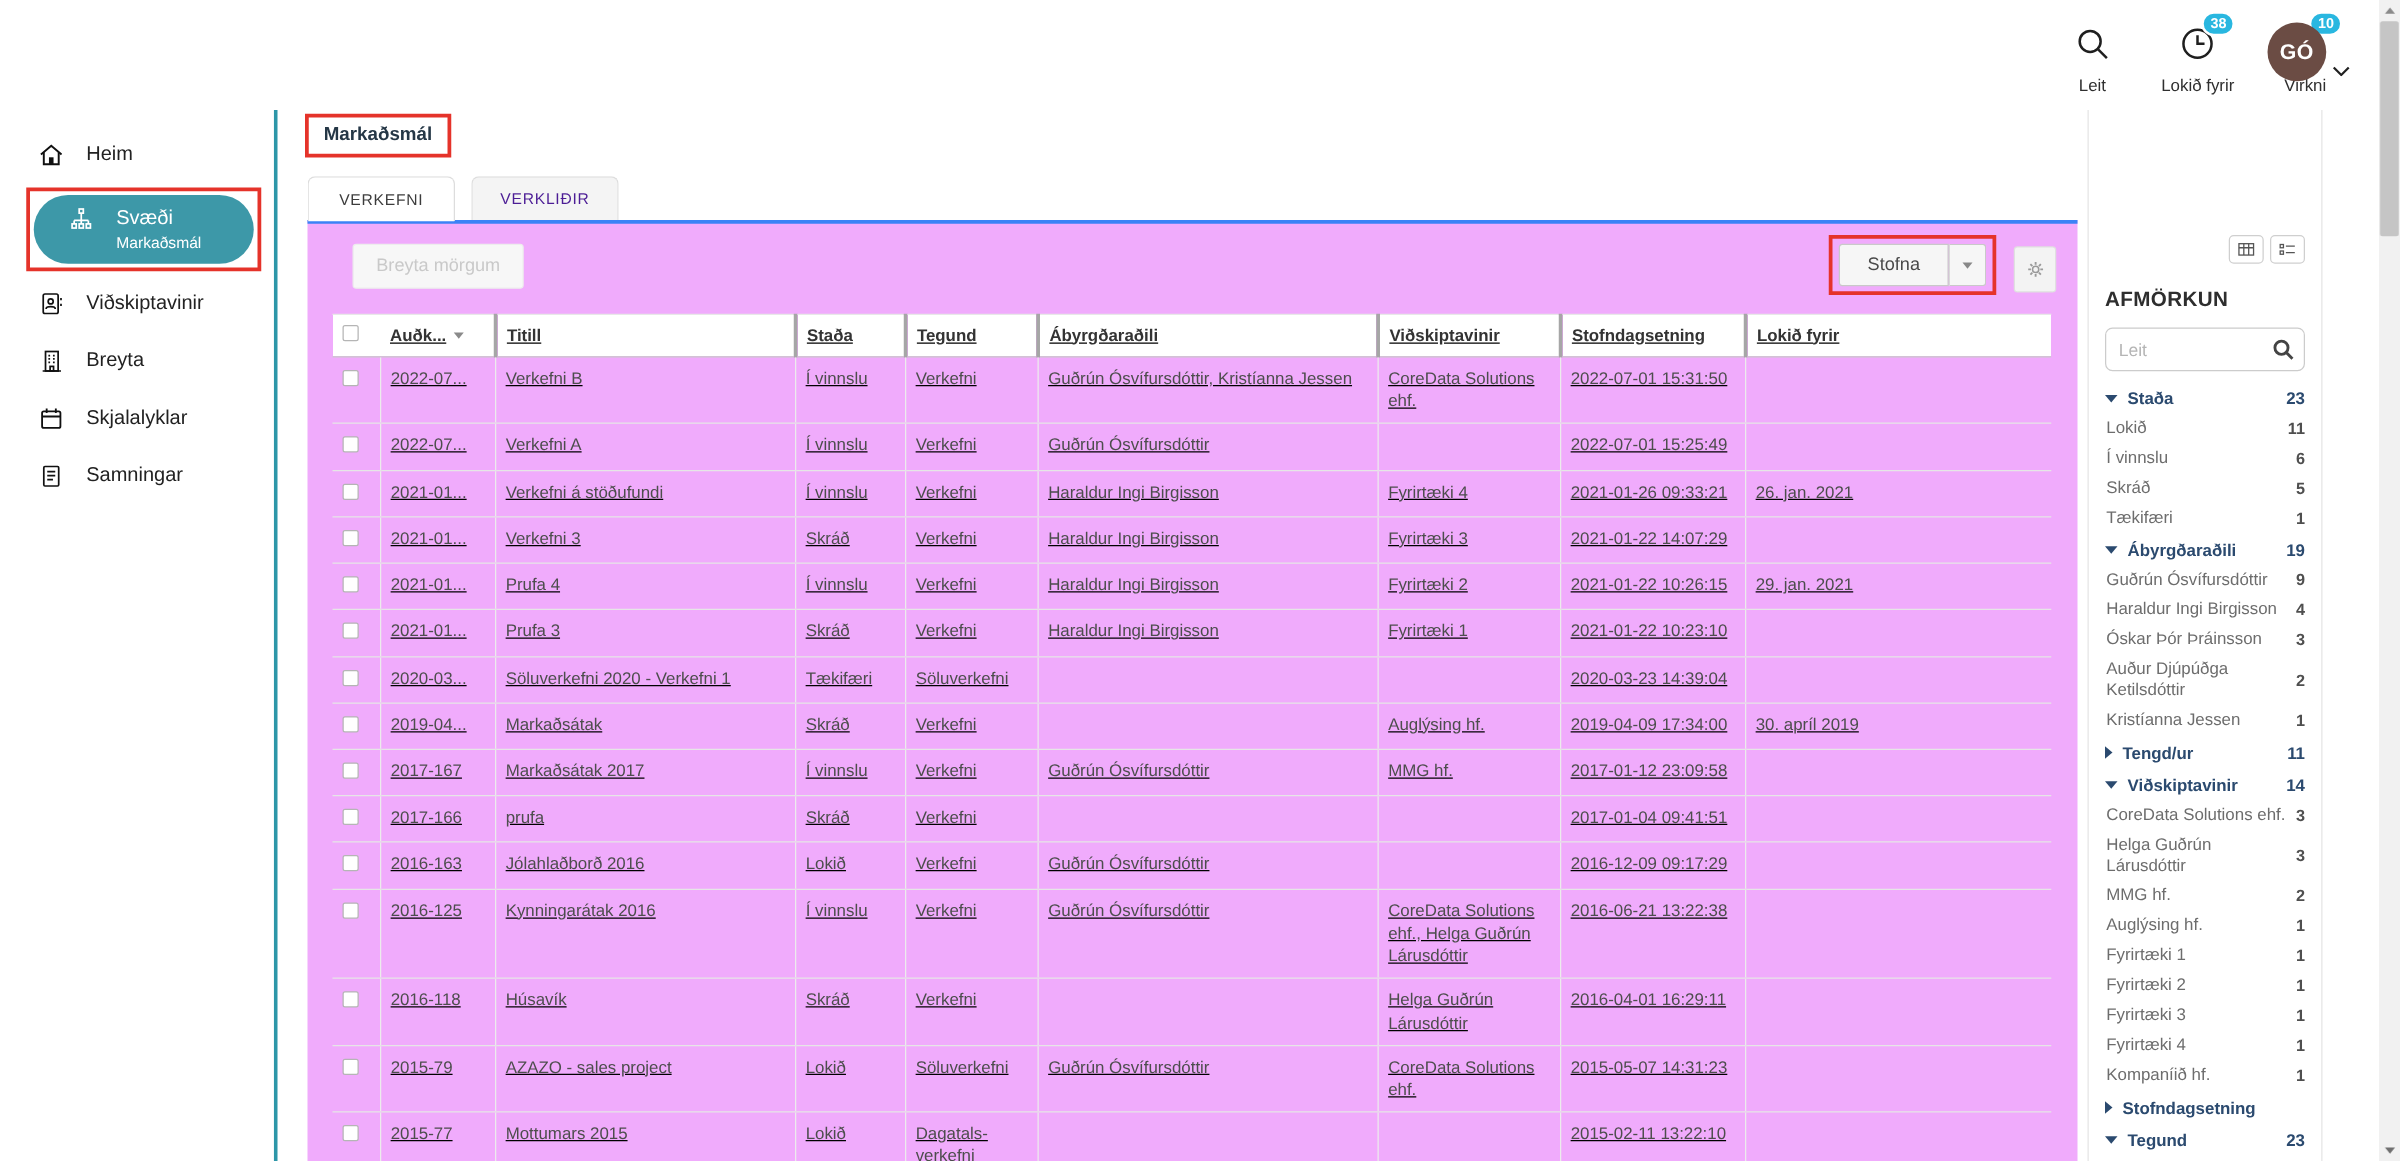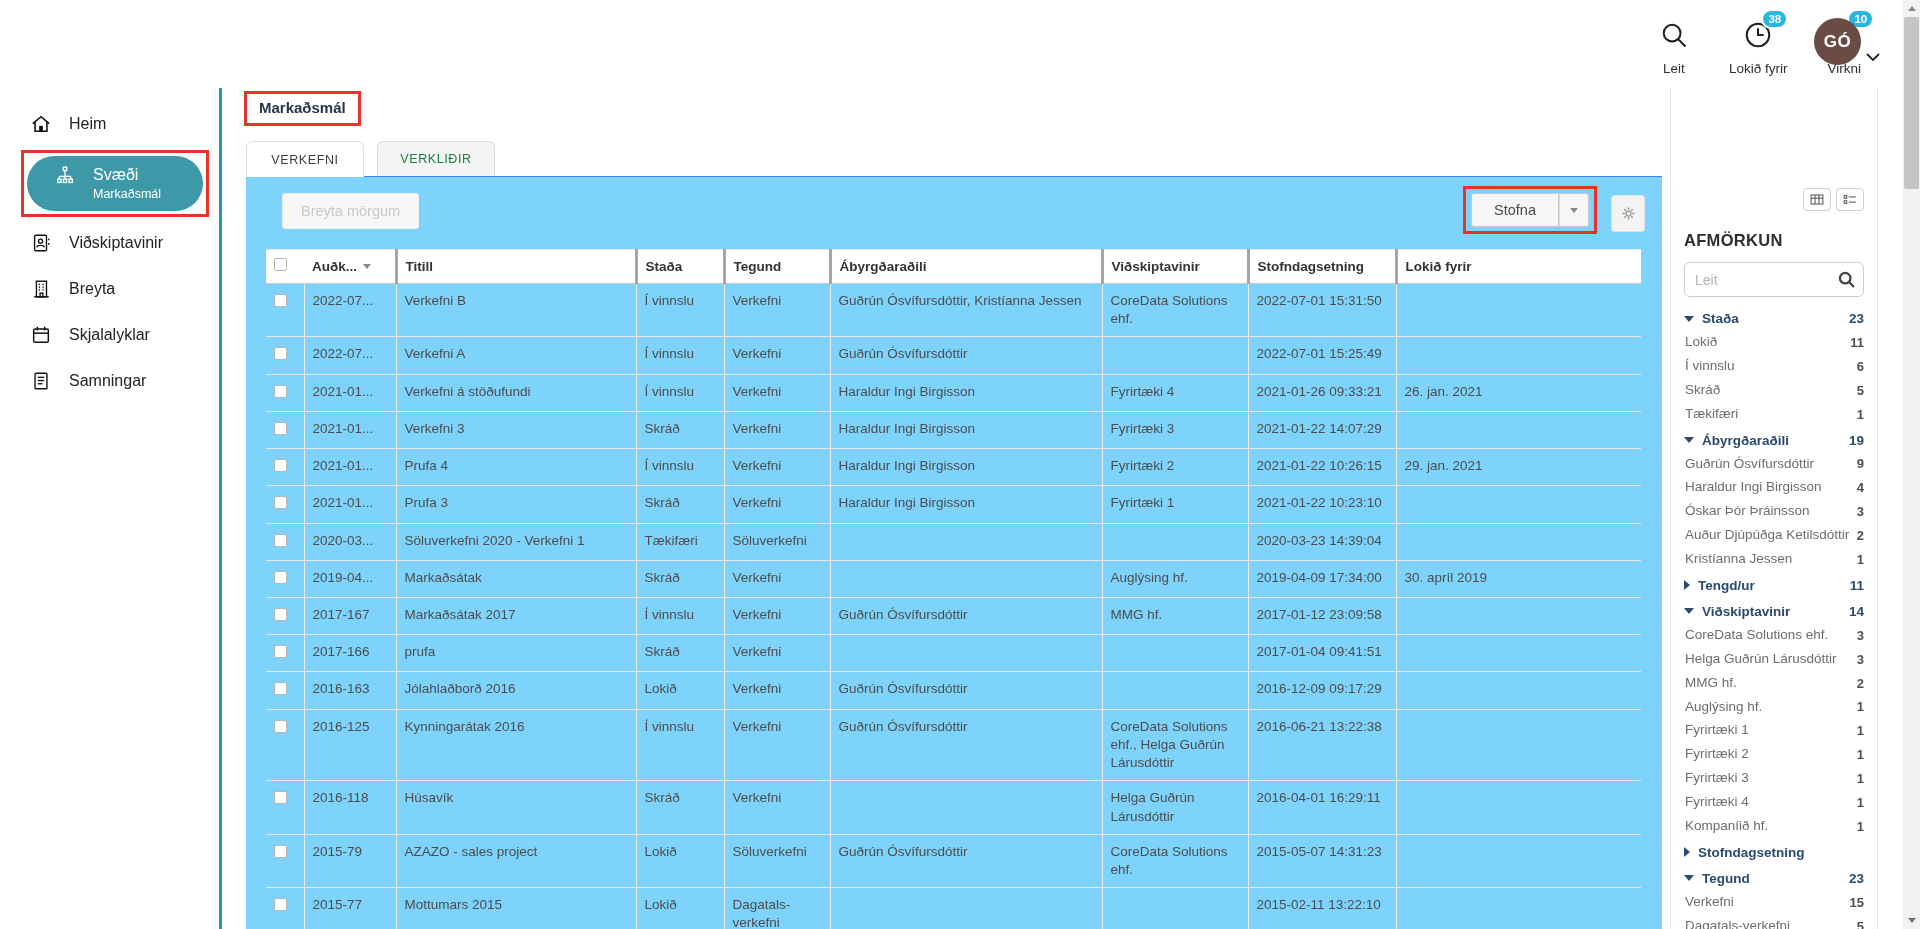--- a/index.html
+++ b/index.html
@@ -40,24 +40,24 @@
   .red-wrap .side-item { margin:0; }
   .side-item.active { background:var(--teal,#3d98a8); border-radius:28px; color:#fff; padding:8px 0 10px 27px; }
   .side-sub { margin-left:39px; margin-top:1px; font-size:12.5px; color:#fff; }
 
   
   .content { position:fixed; left:222px; top:88px; width:1454px; bottom:0; background:#fff; }
   .page-title-box { position:absolute; left:22px; top:3px; border:3px solid var(--red,#e5332a); background:#fff;
     padding:5px 12px 7px; font-size:15px; font-weight:bold; color:#253746; z-index:2; }
   .tabs { position:absolute; left:24px; top:53px; display:flex; gap:13px; z-index:3; }
   .tab { width:118px; height:35px; border:1px solid #ddd; border-bottom:none; border-radius:6px 6px 0 0;
-    background:#f4f4f4; color:#15803d; font-size:12.5px; letter-spacing:.6px;
+    background:#f4f4f4; color:#4c1d95; font-size:12.5px; letter-spacing:.6px;
     display:flex; align-items:center; justify-content:center; cursor:pointer; }
   .tab.active { background:#fff; color:#3c3c3c; height:36px; }
-  .panel { position:absolute; left:24px; right:14px; top:88px; bottom:0; border-top:1px solid #3b82f6; background:#7dd3fc; overflow:hidden; }
+  .panel { position:absolute; left:24px; right:14px; top:88px; bottom:0; border-top:3px solid #3b82f6; background:#f0abfc; overflow:hidden;text-decoration:underline; }
 
   .toolbar { position:relative; height:58px; }
   .btn-bulk { position:absolute; left:36px; top:16px; background:#f7f7f7; border:1px solid #ededed; border-radius:3px;
     color:#c9c9c9; font-size:14.5px; padding:9px 18px; cursor:default; }
   .create-group { position:absolute; right:17px; top:9px; display:flex; align-items:center; }
   .red-box-stofna { border:3px solid var(--red,#e5332a); padding:4px 5px; display:flex; }
   .btn-stofna { background:#f6f6f6; border:1px solid #c9c9c9; border-radius:3px 0 0 3px; color:#4a4a4a;
     font-size:14.5px; padding:8px 22px; cursor:pointer; }
   .btn-stofna-caret { background:#f6f6f6; border:1px solid #c9c9c9; border-left:1px solid #d9d9d9; border-radius:0 3px 3px 0;
     width:30px; display:flex; align-items:center; justify-content:center; cursor:pointer; }
@@ -73,21 +73,21 @@
   th.sep { border-left:3px solid #a6a6a6; }
   td { padding:8px 8px; color:#4d4d4d; border-left:1px solid #ececec; border-bottom:1px solid #e6e6e6;
     vertical-align:top; line-height:1.35; overflow:hidden; }
   td:first-child { border-left:none; }
   .cb { width:13px; height:13px; border:1px solid #b5b5b5; border-radius:2px; display:inline-block; background:#fff; cursor:pointer; }
   .cb-cell { padding-top:10px; }
   .sort-caret { display:inline-block; margin-left:6px; width:0; height:0; vertical-align:2px;
     border-left:4.5px solid transparent; border-right:4.5px solid transparent; border-top:5px solid #8a8a8a; }
 
   
-  .filters { position:fixed; left:1670px; top:88px; width:208px; bottom:0; background:#fff;
+  .filters { position:fixed; left:1670px; top:88px; width:188px; bottom:0; background:#fff;
     border-left:1px solid #e5e5e5; border-right:1px solid #e5e5e5; padding:0 13px; overflow:hidden; z-index:4; }
   .view-toggles { display:flex; justify-content:flex-end; gap:5px; margin-top:100px; }
   .vt-btn { width:28px; height:23px; border:1px solid #cfcfcf; border-radius:4px; background:#fff;
     display:flex; align-items:center; justify-content:center; cursor:pointer; }
   .vt-btn svg { width:16px; height:13px; }
   .filters-title { margin-top:20px; font-size:16.5px; font-weight:bold; color:#2e2e2e; letter-spacing:.3px; }
   .filter-search { margin-top:12px; position:relative; }
   .filter-search input { width:100%; height:35px; border:1px solid #ccc; border-radius:6px; padding:0 32px 0 10px;
     font-size:14px; color:#333; font-family:inherit; outline:none; }
   .filter-search input::placeholder { color:#b5b5b5; }

